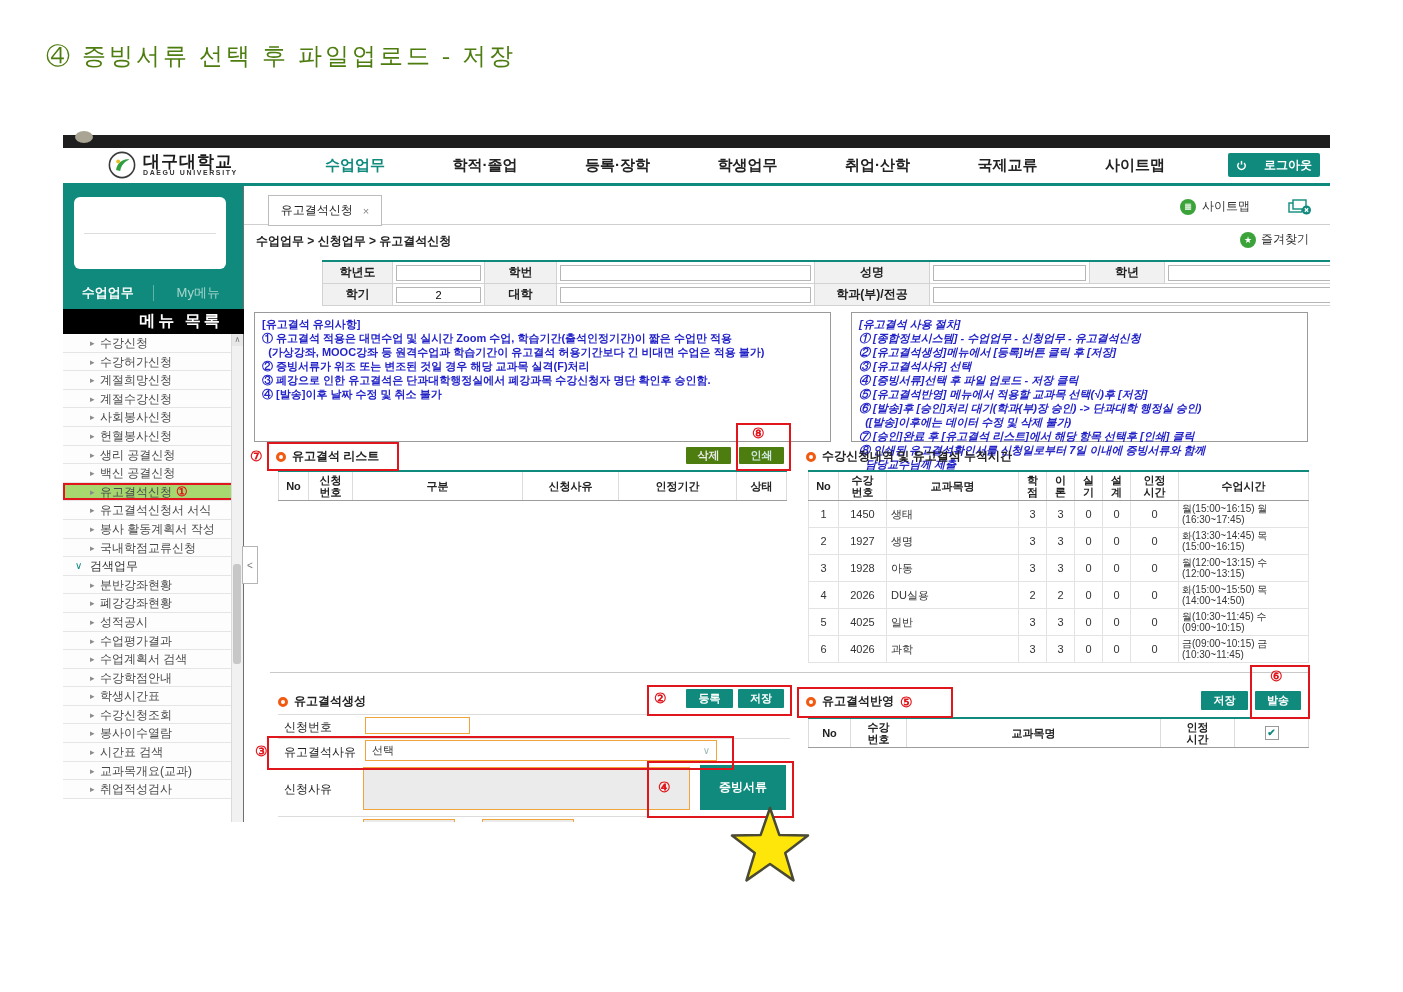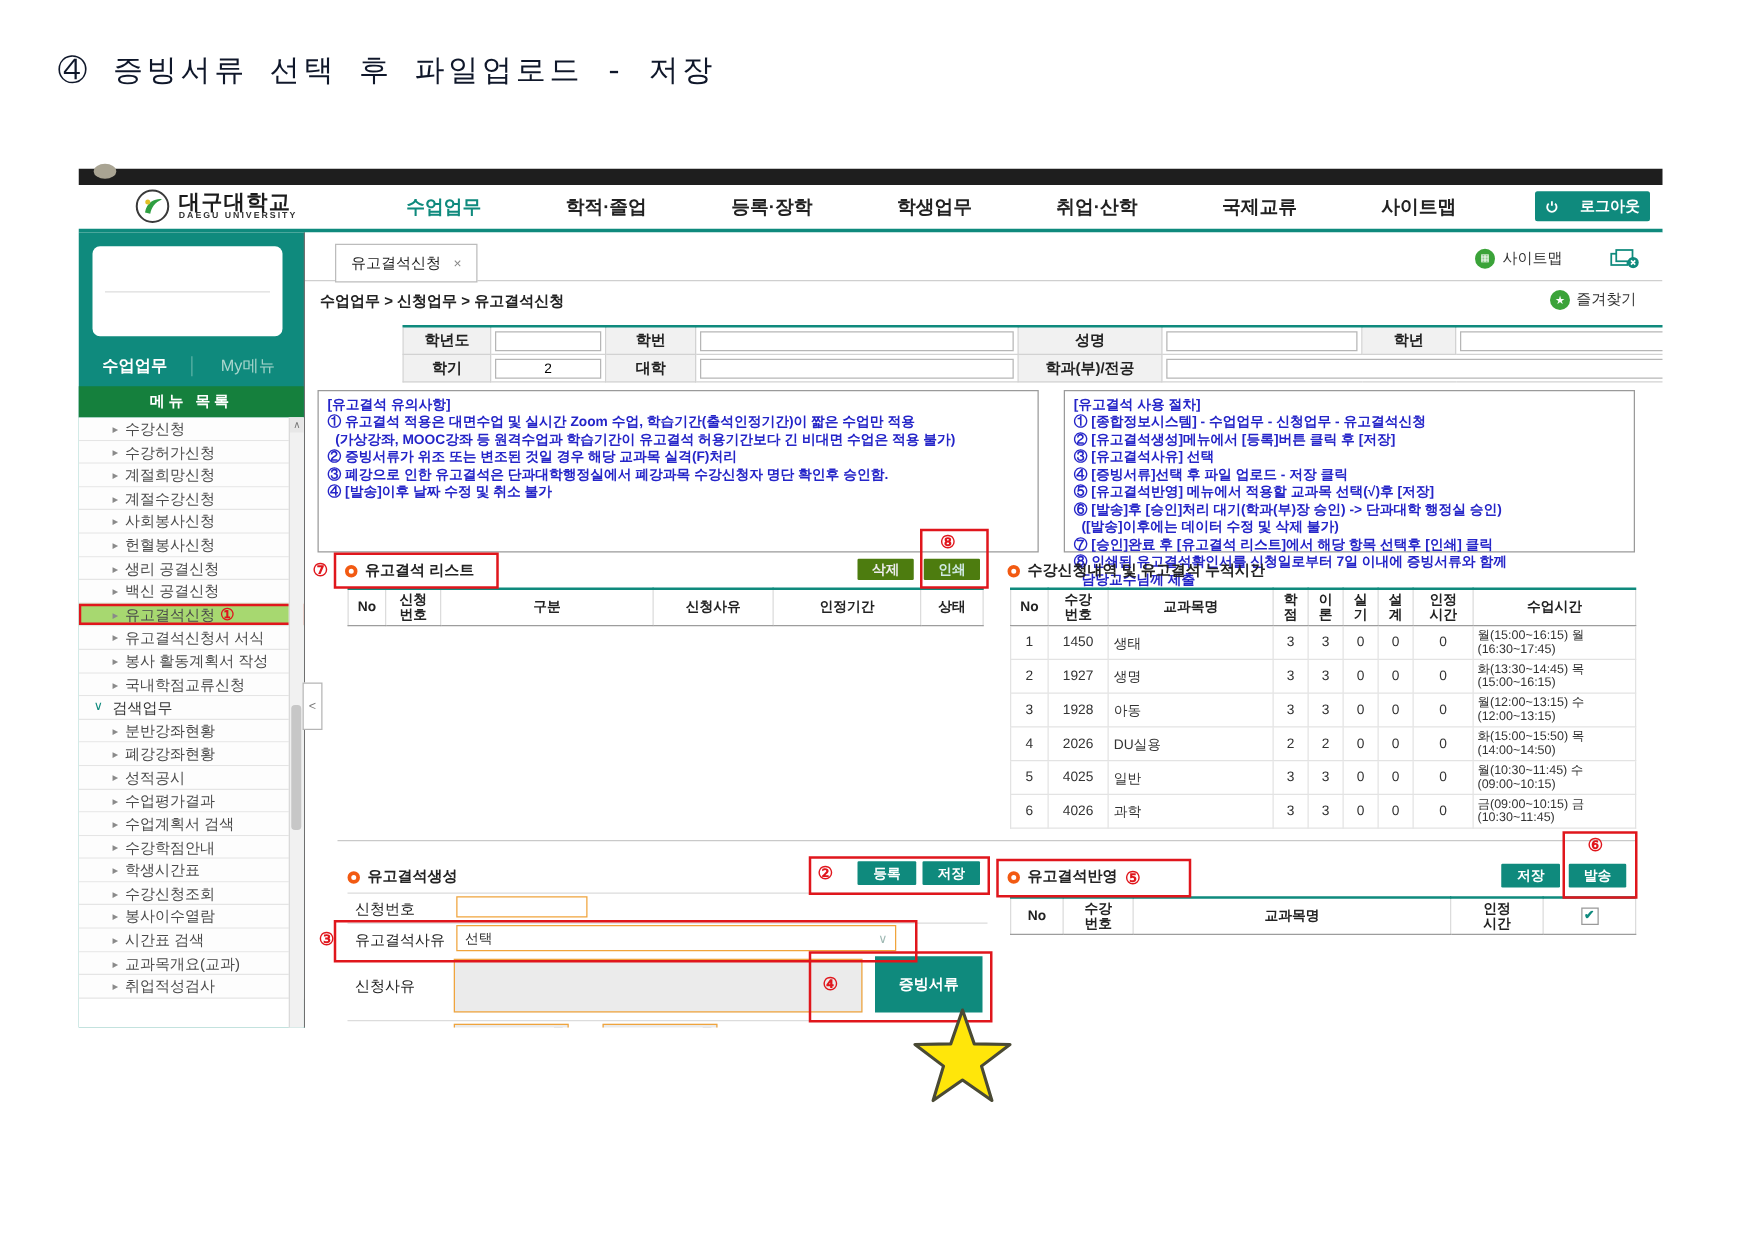--- a/index.html
+++ b/index.html
@@ -1,19 +1,19 @@
 <!DOCTYPE html>
 <html><head>
 <meta charset="utf-8">
 <style>
   html,body{margin:0;padding:0;}
   body{width:1403px;height:992px;background:#fff;position:relative;overflow:hidden;
        font-family:"Liberation Sans",sans-serif;color:#222;}
-  .page-title{position:absolute;left:46px;top:40px;font-family:Liberation Mono, monospace;
-       font-size:24px;color:#0f172a;letter-spacing:3px;}
+  .page-title{position:absolute;left:46px;top:40px;font-family:Liberation Serif, serif;
+       font-size:24px;color:#4d7c0f;letter-spacing:3px;}
   .app{position:absolute;left:63px;top:135px;width:1267px;height:687px;background:#fff;}
   .chrome{position:absolute;left:0;top:0;width:100%;height:13px;background:#1e1e1e;}
   .chrome .knob{position:absolute;left:12px;top:-4px;width:18px;height:12px;border-radius:50%;background:#a9a493;}
   .topbar{position:absolute;left:0;top:13px;width:100%;height:35px;background:#fff;border-bottom:3px solid #0f8a7d;box-sizing:content-box;}
   .logo{position:absolute;left:45px;top:3px;display:flex;align-items:center;gap:7px;}
   .uni-kr{font-size:17px;font-weight:bold;color:#1b1b1b;letter-spacing:1px;line-height:15px;}
   .uni-en{font-size:7px;color:#333;letter-spacing:1.6px;font-weight:bold;}
   .nav{position:absolute;left:262px;right:165px;top:0;height:35px;display:flex;justify-content:space-between;align-items:center;}
   .nav-item{font-size:15px;font-weight:bold;color:#222;}
   .nav-item.active{color:#0f8a7d;}
@@ -21,22 +21,22 @@
        font-size:12px;font-weight:bold;display:flex;align-items:center;justify-content:center;gap:17px;border-radius:2px;}
   .main{position:absolute;top:51px;left:0;width:100%;height:636px;display:flex;}
   
   .sidebar{width:181px;height:100%;background:#0f8a7d;position:relative;border-right:1px solid #6f6f6f;box-sizing:border-box;flex:0 0 181px;}
   .user-box{position:absolute;left:11px;top:11px;width:152px;height:72px;background:#fff;border-radius:6px;}
   .user-box .inline{position:absolute;left:10px;top:36px;right:10px;border-top:1px solid #ddd;}
   .side-tabs{position:absolute;left:0;top:93px;width:100%;height:28px;display:flex;align-items:center;}
   .side-tab{flex:1;text-align:center;font-size:13px;font-weight:bold;color:#fff;}
   .side-tab.dim{color:#a9d6cd;font-weight:normal;}
   .side-sep{width:1px;height:16px;background:#5fb3a7;}
-  .menu-header{position:absolute;left:0;top:123px;width:100%;height:25px;background:#15803d;color:#fff;font-size:12px;
-       font-weight:bold;display:flex;align-items:center;justify-content:center;letter-spacing:3px;}
+  .menu-header{position:absolute;left:0;top:123px;width:100%;height:25px;background:#000000;color:#fff;font-size:16px;
+       font-weight:bold;display:flex;align-items:center;justify-content:center;letter-spacing:3px;padding-left:28px;}
   .menu-wrap{position:absolute;left:0;top:148px;width:100%;bottom:0;background:#fff;overflow:hidden;}
   .menu-item{position:relative;height:18.6px;line-height:18.6px;border-bottom:1px solid #e5e5e5;font-size:12px;
        color:#4a4a4a;padding-left:37px;background:#fdfdfd;box-sizing:border-box;white-space:nowrap;}
   .menu-item .arrow{position:absolute;left:27px;top:0;color:#8a8a8a;font-size:9px;}
   .menu-item.section{padding-left:27px;color:#333;}
   .menu-item.section .arrow{left:12px;color:#0f8a7d;font-size:10px;}
   .menu-item.active{background:#a7d870;}
   .active-ring{position:absolute;inset:0;border:2px solid #e0161c;pointer-events:none;}
   .mbadge{color:#e0161c;font-weight:bold;margin-left:4px;font-size:13px;}
   .scrollbar{position:absolute;right:0;top:148px;bottom:0;width:11px;background:#f1f1f1;border-left:1px solid #dadada;}
@@ -246,21 +246,21 @@
         </table>
 
       <div class="notice" style="left:10px;top:126px;width:577px;height:130px;">
         <div>[유고결석 유의사항]</div>
         <div class="nl">① 유고결석 적용은 대면수업 및 실시간 Zoom 수업, 학습기간(출석인정기간)이 짧은 수업만 적용
   (가상강좌, MOOC강좌 등 원격수업과 학습기간이 유고결석 허용기간보다 긴 비대면 수업은 적용 불가)
 ② 증빙서류가 위조 또는 변조된 것일 경우 해당 교과목 실격(F)처리
 ③ 폐강으로 인한 유고결석은 단과대학행정실에서 폐강과목 수강신청자 명단 확인후 승인함.
 ④ [발송]이후 날짜 수정 및 취소 불가</div>
       </div>
-      <div class="notice" style="left:607px;top:126px;width:457px;height:130px;">
+      <div class="notice" style="left:607px;top:126px;width:457px;height:130px;font-style:italic;">
         <div>[유고결석 사용 절차]</div>
         <div class="nl">① [종합정보시스템] - 수업업무 - 신청업무 - 유고결석신청
 ② [유고결석생성]메뉴에서 [등록]버튼 클릭 후 [저장]
 ③ [유고결석사유] 선택
 ④ [증빙서류]선택 후 파일 업로드 - 저장 클릭
 ⑤ [유고결석반영] 메뉴에서 적용할 교과목 선택(√)후 [저장]
 ⑥ [발송]후 [승인]처리 대기(학과(부)장 승인) -&gt; 단과대학 행정실 승인)
   ([발송]이후에는 데이터 수정 및 삭제 불가)
 ⑦ [승인]완료 후 [유고결석 리스트]에서 해당 항목 선택후 [인쇄] 클릭
 ⑧ 인쇄된 유고결석확인서를 신청일로부터 7일 이내에 증빙서류와 함께

